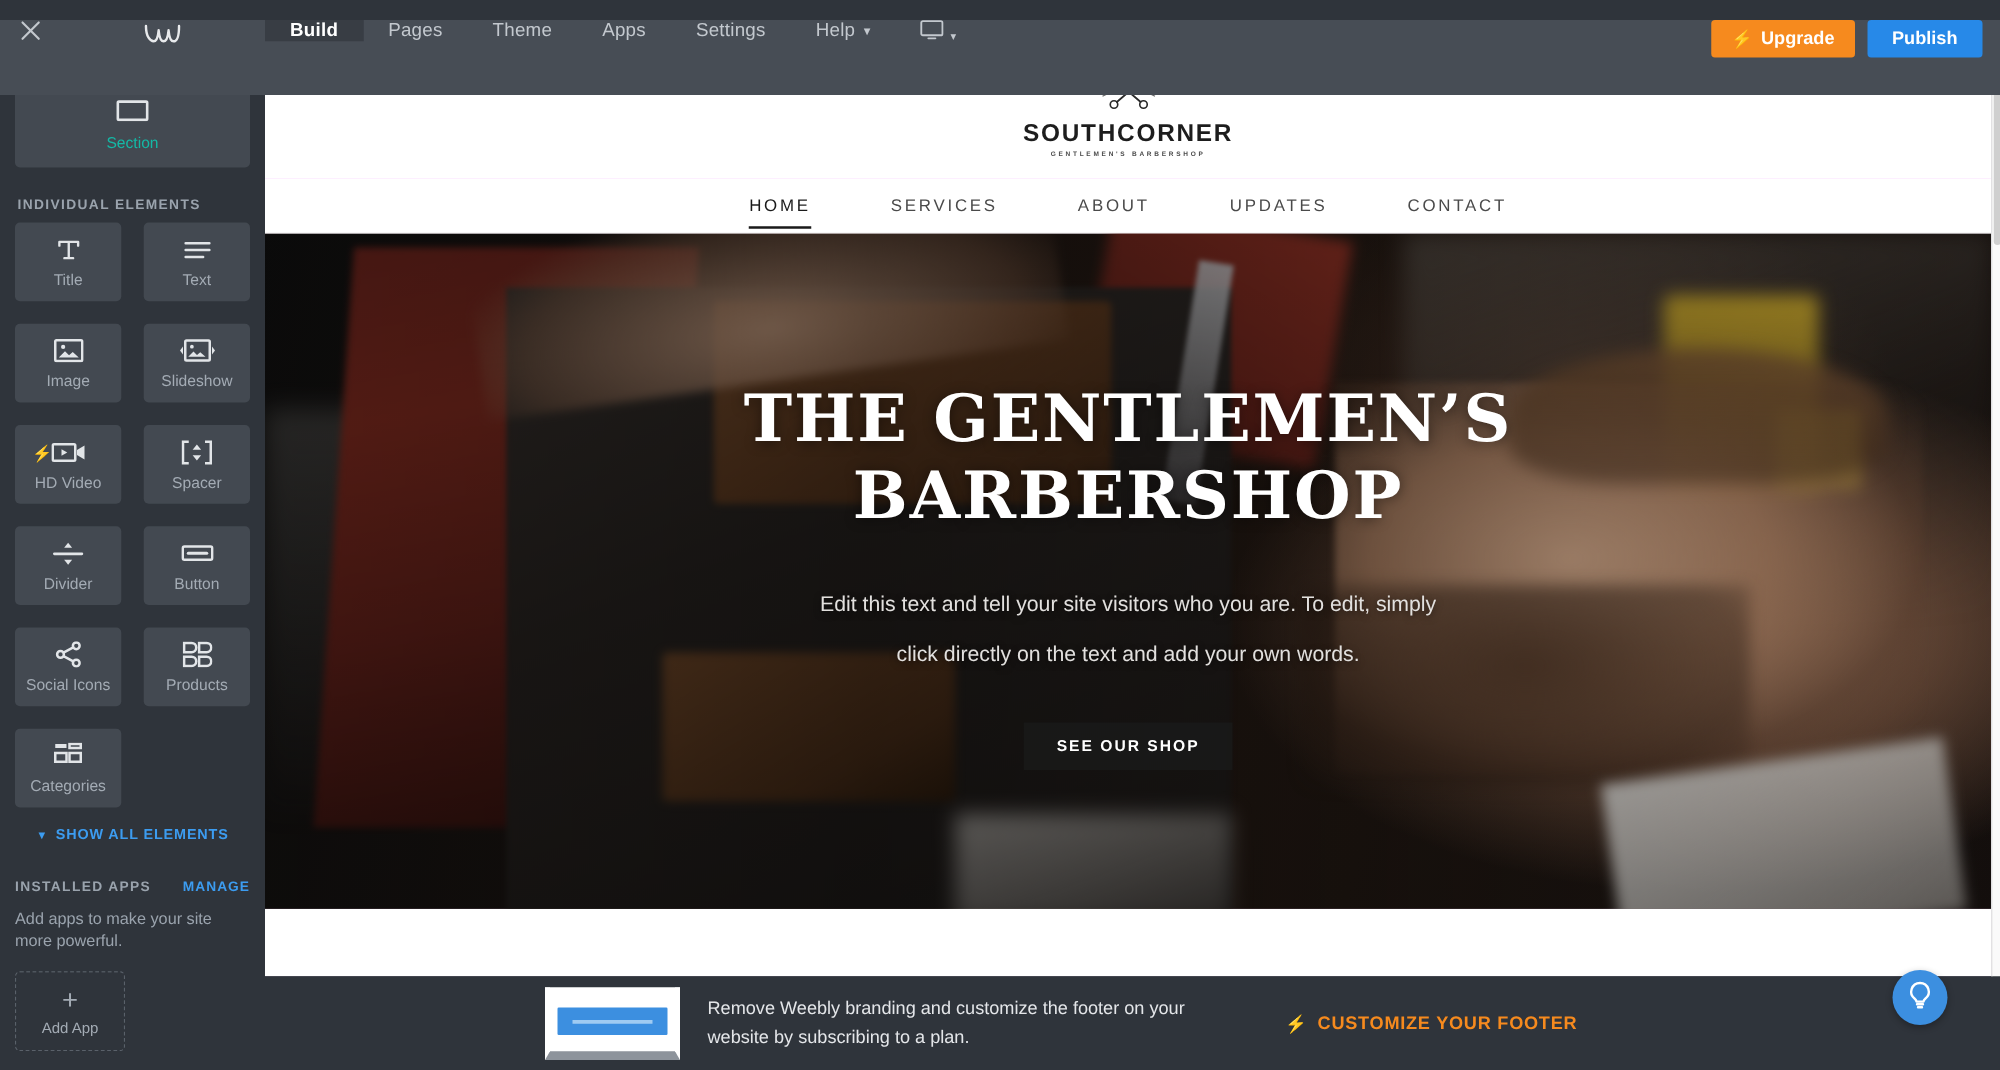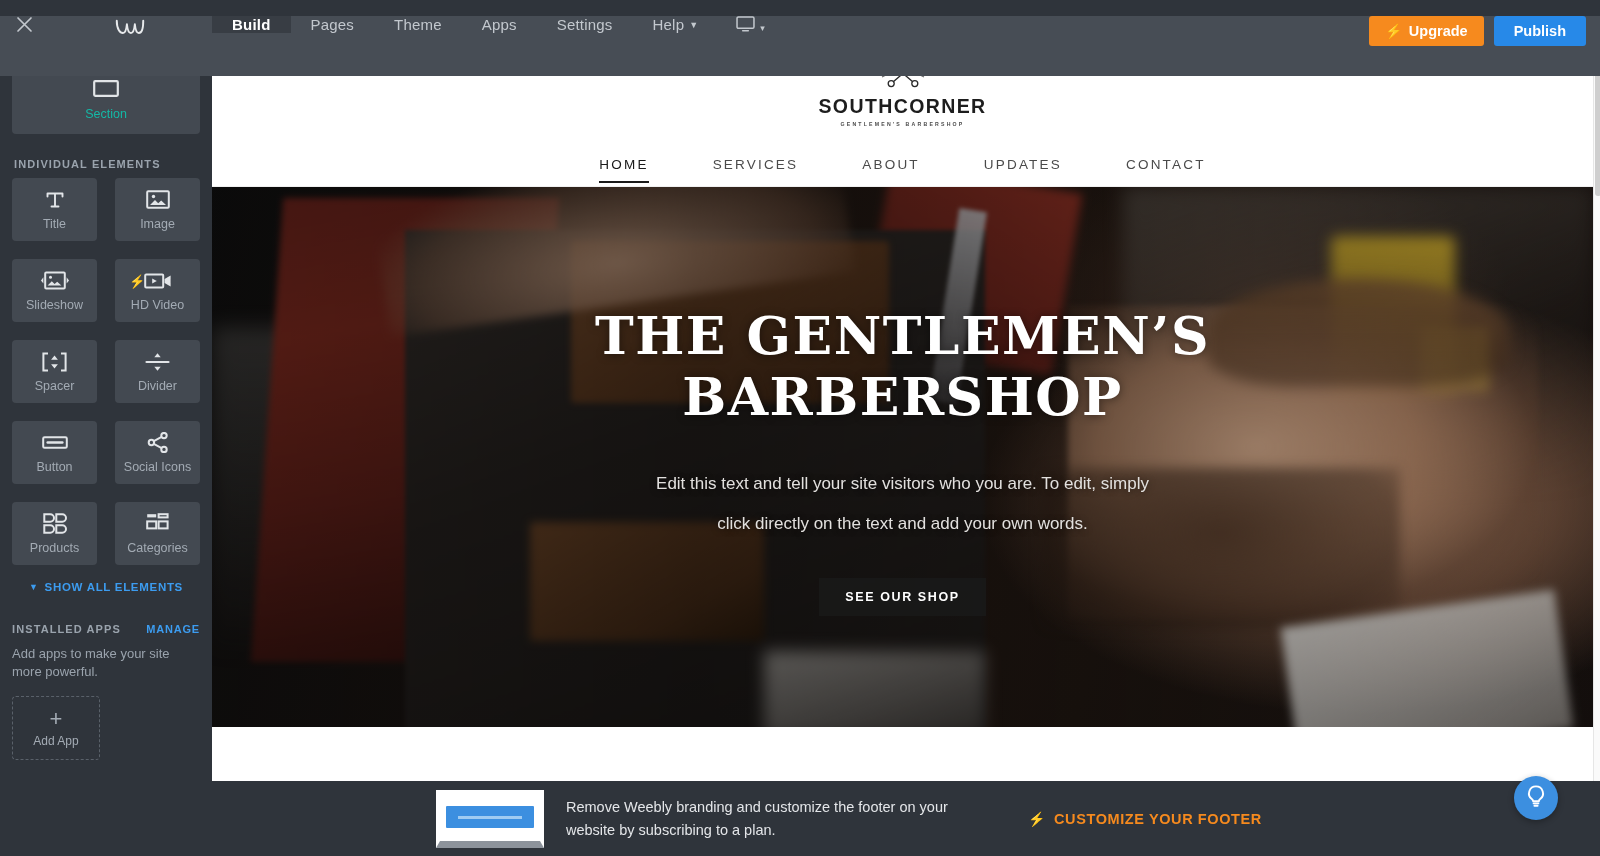--- a/index.html
+++ b/index.html
@@ -431,20 +431,28 @@
 
         <div class="tile">
           <span class="icon-wrap">
             <svg width="20" height="20" viewBox="0 0 20 20">
               <path d="M2.5 3.5 h15 M2.5 3.5 v3 M17.5 3.5 v3 M10 3.5 v13 M6.5 16.5 h7" stroke="#e2e5e8" stroke-width="1.9" fill="none" stroke-linecap="round"></path>
             </svg>
           </span>
           <span class="tile-label">Title</span>
         </div>
 
+        <div class="tile">
+          <span class="icon-wrap">
+            <svg width="22" height="16" viewBox="0 0 22 16">
+              <path d="M1.5 2.5 h19 M1.5 8 h19 M1.5 13.5 h14" stroke="#e2e5e8" stroke-width="2" stroke-linecap="round"></path>
+            </svg>
+          </span>
+          <span class="tile-label">Text</span>
+        </div>
 
         <div class="tile">
           <span class="icon-wrap">
             <svg width="24" height="19" viewBox="0 0 24 19">
               <rect x="1.2" y="1.2" width="21.6" height="16.6" rx="1" fill="none" stroke="#e2e5e8" stroke-width="2"></rect>
               <circle cx="7.5" cy="6.5" r="1.7" fill="#e2e5e8"></circle>
               <path d="M4 15 l5-5 3.2 3.2 3-2.6 4.8 4.4z" fill="#e2e5e8"></path>
             </svg>
           </span>
           <span class="tile-label">Image</span>

